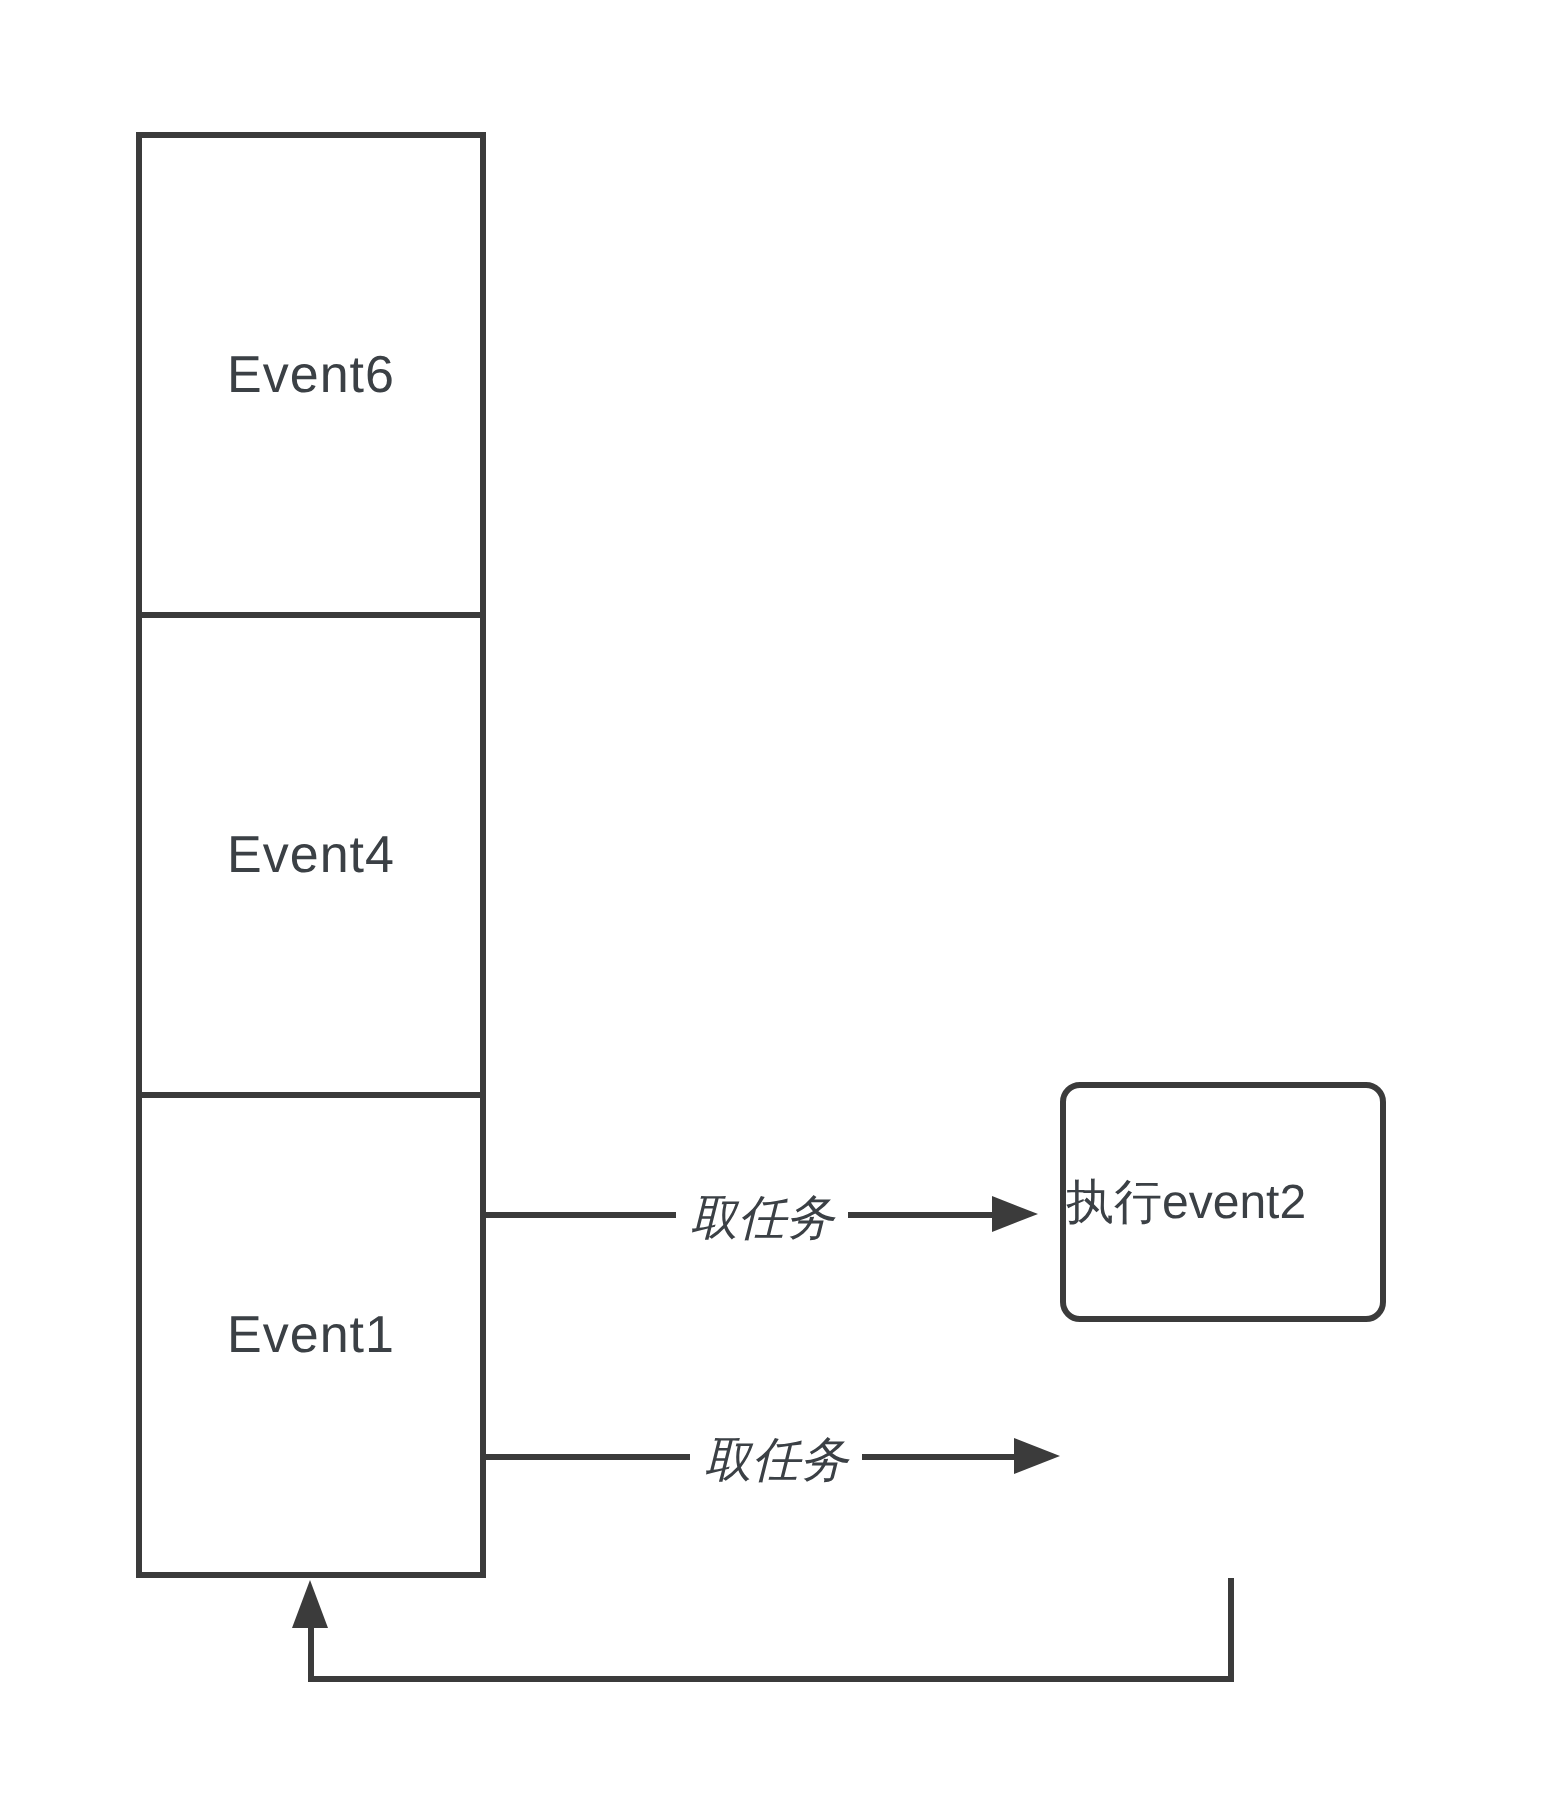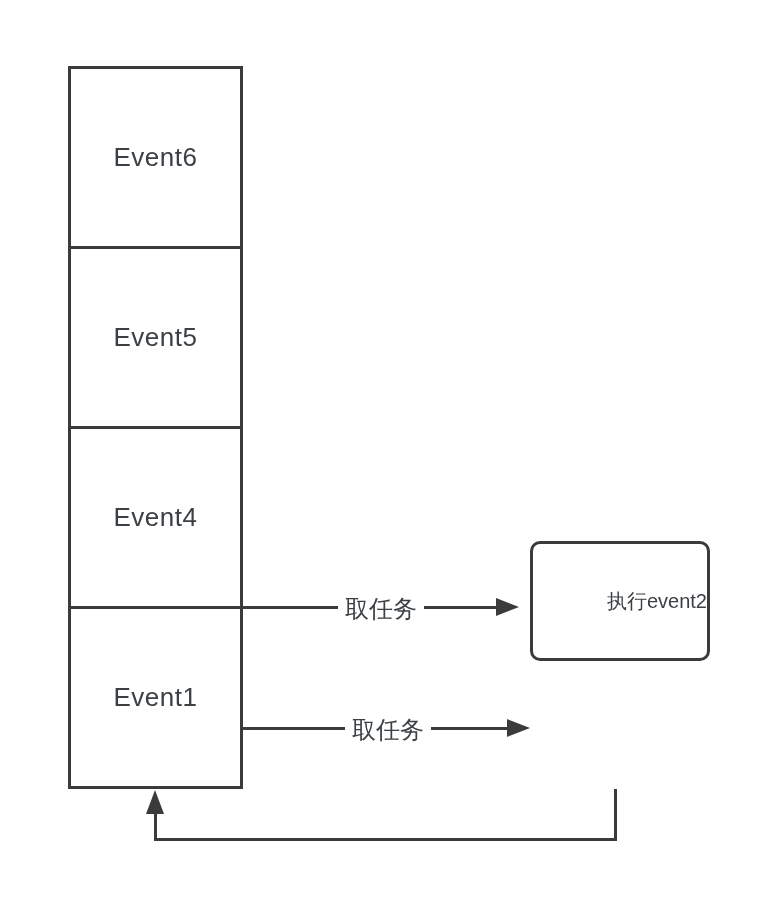--- a/index.html
+++ b/index.html
@@ -41,28 +41,28 @@
     border-bottom: 3px solid var(--line);
     font-size: 26px;
     letter-spacing: 0.5px;
   }
   .queue-cell:last-child { border-bottom: none; border-radius: 21px; }
 
   
   .exec-box {
     position: absolute;
     left: 530px;
-    width: 180px;
+    width: 163px;
     border: 3px solid var(--line);
     border-radius: 10px;
     background: var(--background);
     display: flex;
     align-items: center;
-    justify-content: flex-end;
-    font-size: 20px;
+    justify-content: flex-start;
+    font-size: 24px;
   }
   .exec-box.box2 { top: 541px; height: 120px; }
   .exec-box.box1 { top: 668px; height: 121px; }
 
   
   .hline {
     position: absolute;
     height: 3px;
     background: var(--line);
   }
@@ -90,33 +90,31 @@
 
   
   .line-label {
     position: absolute;
     transform: translate(-50%, -50%);
     background: var(--background);
     padding: 0 7px;
     font-size: 24px;
     white-space: nowrap;
     z-index: 2;
+    font-style: italic;
   }
 </style>
 </head>
 <body>
 
 <div class="stage">
 
   <div class="queue">
     <div class="queue-cell">
       <span>Event6</span>
-    </div>
-    <div class="queue-cell">
-      <span>Event5</span>
     </div>
     <div class="queue-cell">
       <span>Event4</span>
     </div>
     <div class="queue-cell">
       <span>Event1</span>
     </div>
   </div>
 
   <div class="exec-box box2">

